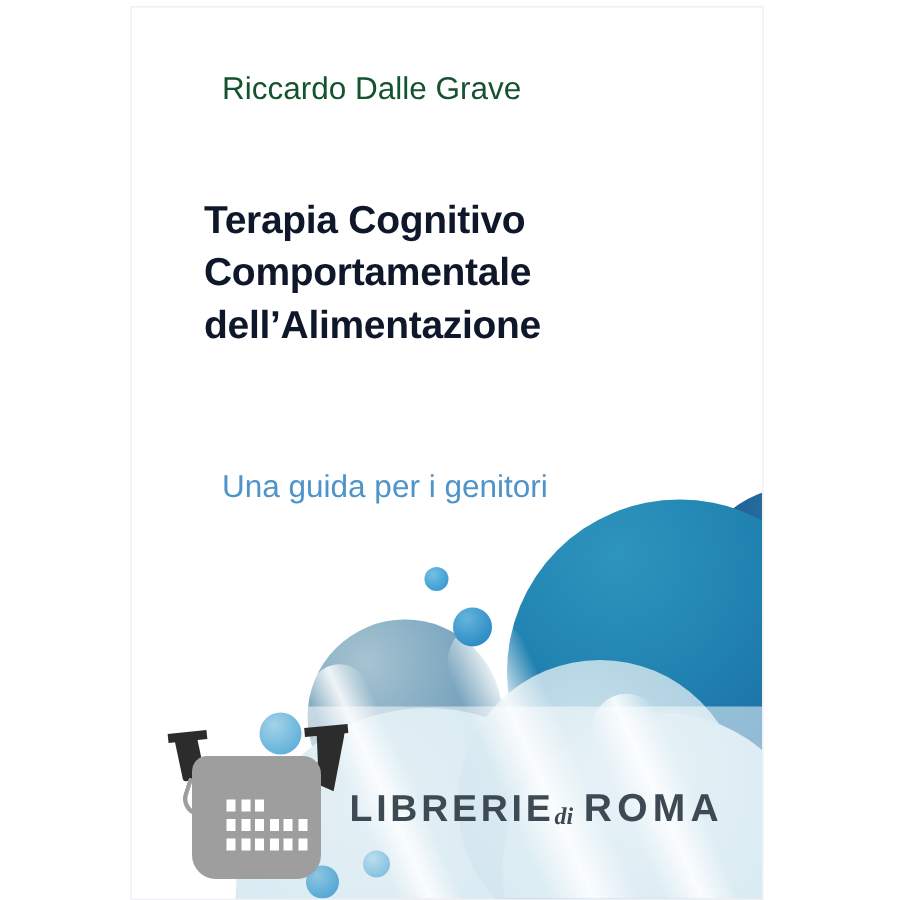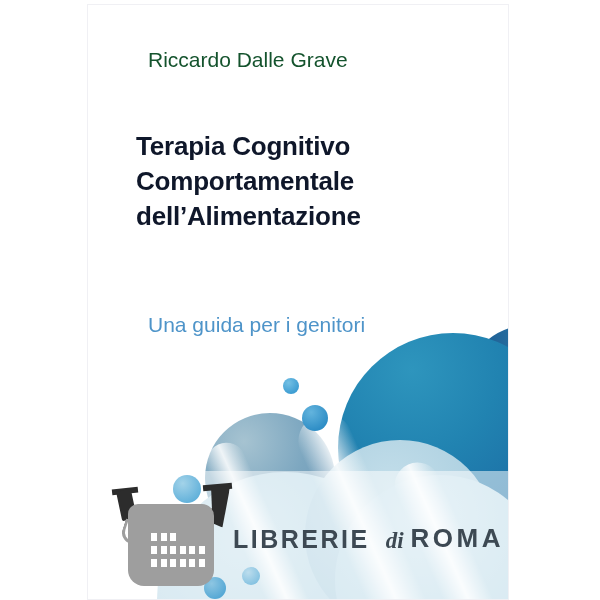--- a/index.html
+++ b/index.html
@@ -99,21 +99,21 @@
   .basket .body{position:absolute;left:18px;top:22px;width:86px;height:82px;background:#9e9e9e;
     border-radius:10px 12px 16px 16px;}
   .holes{position:absolute;left:23px;top:29px;}
   .hrow{height:8px;margin-bottom:5px;white-space:nowrap;}
   .hole{display:inline-block;width:6px;height:8px;background:#ffffff;margin-right:3.5px;vertical-align:top;}
   .wm-text{
     position:absolute;left:145px;top:518px;
     display:flex;align-items:flex-end;color:#3d4953;
   }
   .wm-text .p1{font-size:25px;font-weight:700;letter-spacing:2.5px;}
-  .wm-text .p2{font-family:"Liberation Serif",serif;font-style:italic;font-weight:700;font-size:23px;margin:0 7px 0 16px;}
+  .wm-text .p2{font-family:"Liberation Serif",serif;font-style:italic;font-weight:700;font-size:16px;margin:0 7px 0 0;}
   .wm-text .p3{font-size:26px;font-weight:700;letter-spacing:3.5px;}
 </style>
 </head>
 <body>
 
 <div class="cover">
 
   <div class="authors">
     <div>Riccardo Dalle Grave</div>
   </div>

